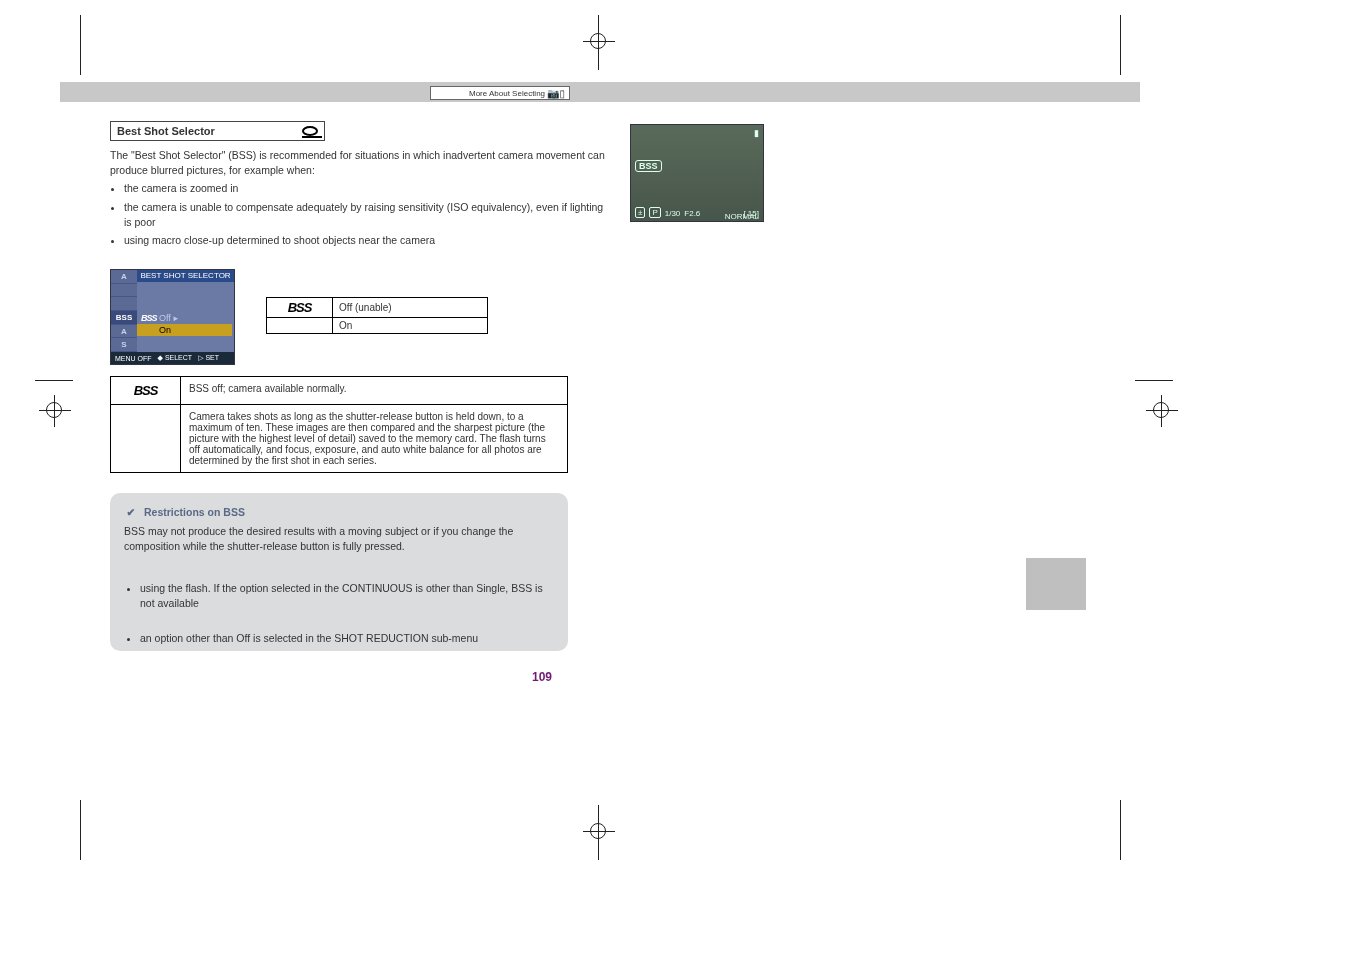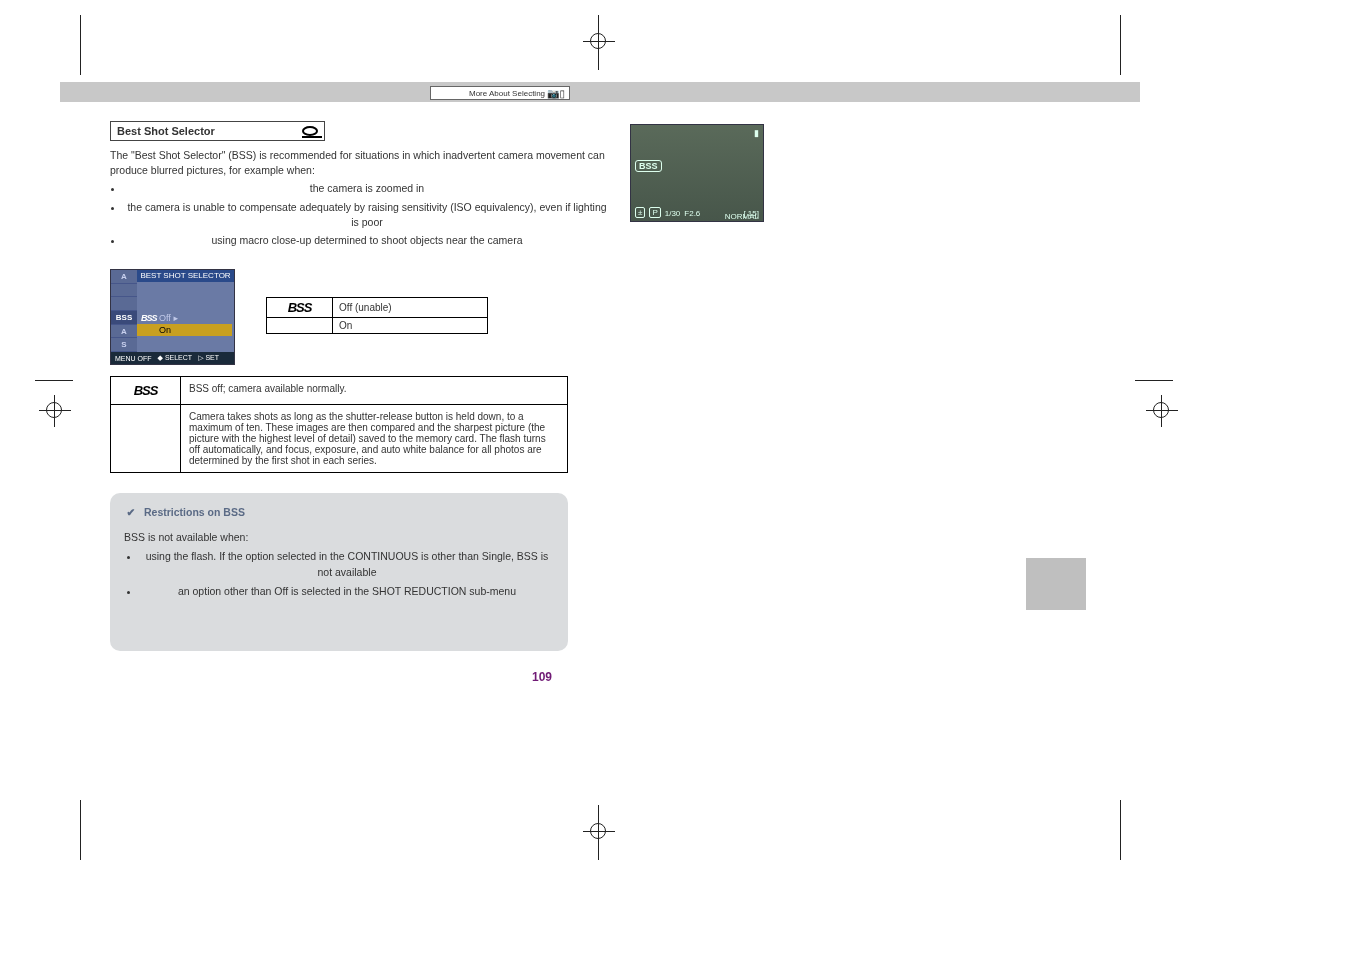--- a/index.html
+++ b/index.html
@@ -64,21 +64,21 @@
   }
   .section-heading .disc::after{
     content:""; position:absolute; left:-2px; bottom:-4px; width:20px; height:2px; background:#000;
   }
 
   
   .body-text {
     position:absolute; left:110px; top:148px; width:500px;
     font-size:10.5px; line-height:1.4; color:#333;
   }
-  .body-text li { margin:4px 0 4px 14px;text-align:center;}
+  .body-text li { margin:4px 0 4px 14px;}
 
   
   .lcd {
     position:absolute; left:630px; top:124px; width:134px; height:98px;
     background: linear-gradient(180deg,#5a6a5a,#47564a);
     border:1px solid #334; color:#dfe; font-size:8px;
   }
   .lcd .bss-badge {
     position:absolute; left:4px; top:35px; border:1px solid #dfe; border-radius:3px;
     padding:0 3px; font-weight:bold; font-size:9px;
@@ -153,21 +153,21 @@
     position:absolute; left:110px; top:493px; width:458px; height:158px;
     background:#dadcde; border-radius:10px; padding:12px 14px;
     font-size:10.5px; line-height:1.45; color:#333;
   }
   .caution .ctitle { color:#5a6a85; font-weight:bold; display:flex; align-items:center; gap:6px; margin-bottom:4px;}
   .caution .warn-icon {
     width:14px; height:14px; display:inline-flex; align-items:center; justify-content:center;
     color:#5a6a85; font-weight:bold;
   }
   .caution ul { margin:4px 0 0 16px;}
-  .caution li { margin:4px 0;text-align:center;}
+  .caution li { margin:20px 0;}
 
   
   .thumb-tab {
     position:absolute; left:1026px; top:558px; width:60px; height:52px;
     background:#bfbfbf;
   }
 
   
   .page-num { position:absolute; left:532px; top:670px; font-size:12px; color:#701a75; font-weight:bold;}
 </style>
@@ -276,22 +276,22 @@
     <td>Camera takes shots as long as the shutter-release button is held down, to a maximum of ten. These images are then compared and the sharpest picture (the picture with the highest level of detail) saved to the memory card. The flash turns off automatically, and focus, exposure, and auto white balance for all photos are determined by the first shot in each series.</td>
   </tr>
 </tbody>
   </table>
 
 <div class="caution">
   <div class="ctitle">
     <span class="warn-icon">✔</span>
     <span>Restrictions on BSS</span>
   </div>
+  <div>BSS may not produce the desired results with a moving subject or if you change the composition while the shutter-release button is fully pressed.</div>
   <div style="height:6px;"></div>
-  <div>BSS is not available when:</div>
   <ul>
     <li>using the flash. If the option selected in the CONTINUOUS is other than Single, BSS is not available</li>
     <li>an option other than Off is selected in the SHOT REDUCTION sub-menu</li>
   </ul>
 </div>
 
 <div class="thumb-tab"></div>
 
 <div class="page-num">109</div>
 

